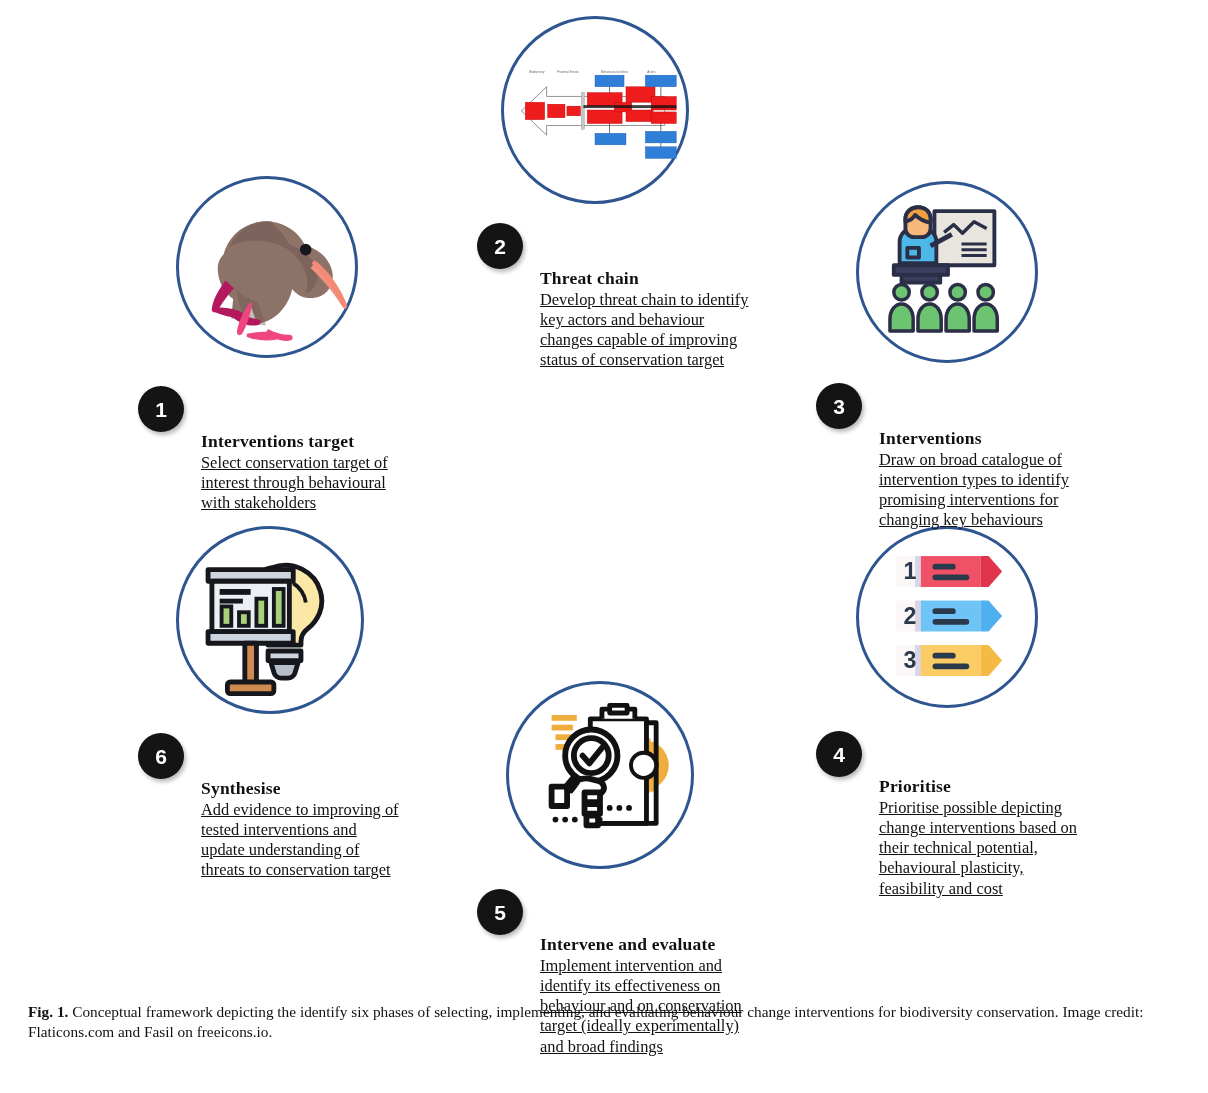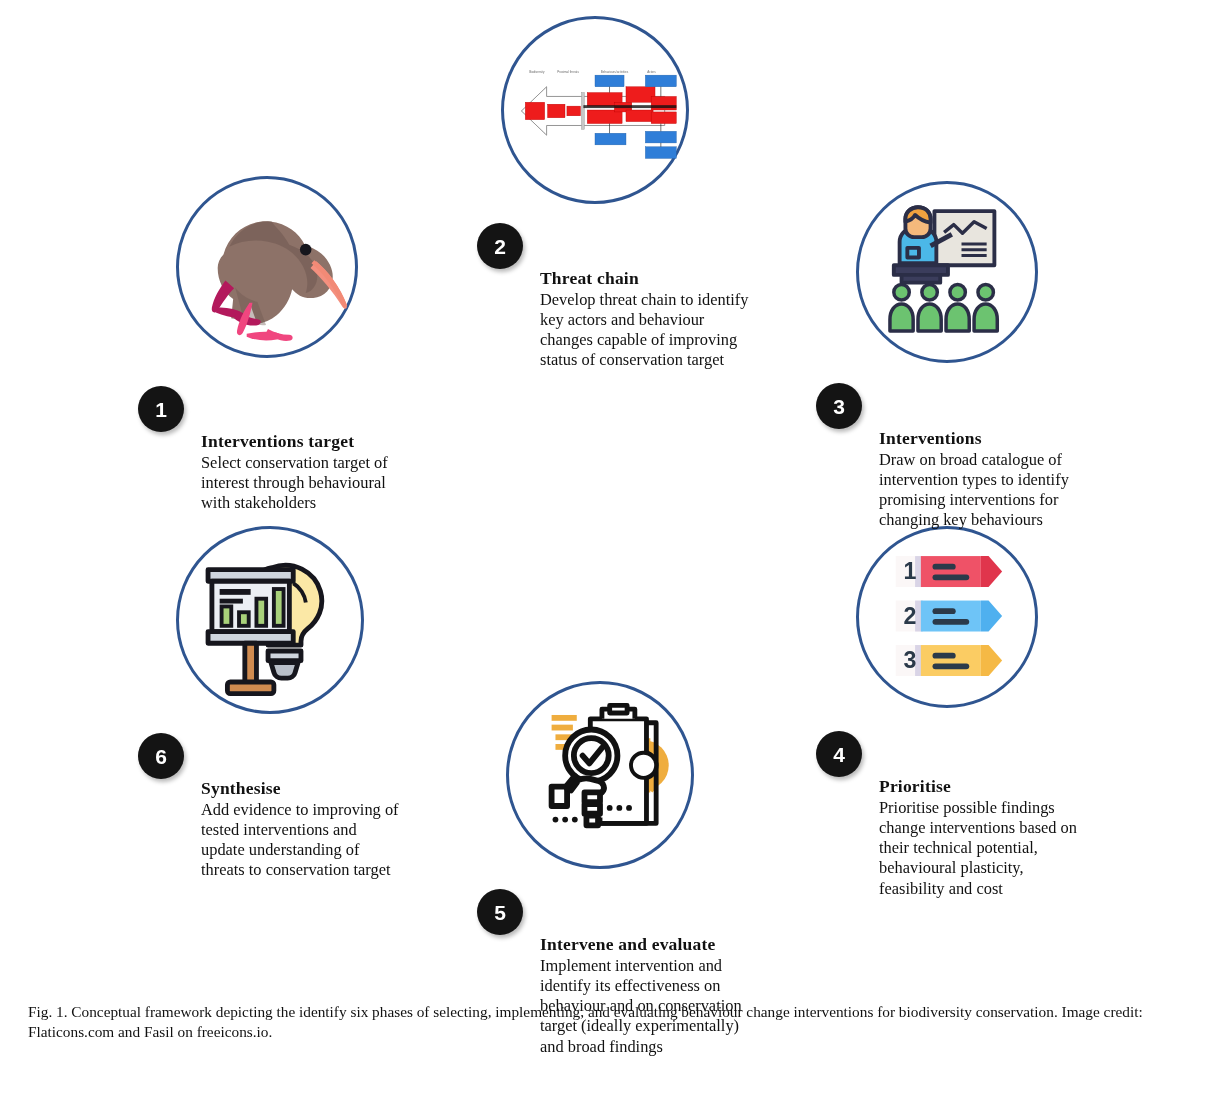--- a/index.html
+++ b/index.html
@@ -15,26 +15,26 @@
   .step{position:absolute;display:flex;align-items:flex-start;}
   .badge{width:46px;height:46px;border-radius:50%;background:#141414;
          color:#fff;flex:0 0 46px;display:flex;align-items:center;
          justify-content:center;font-family:"Liberation Sans","DejaVu Sans",sans-serif;
          font-size:21px;font-weight:700;line-height:1;
          box-shadow:2px 3px 4px rgba(0,0,0,.28);margin-top:2px;}
   .txt{margin-left:17px;margin-top:47px;}
   .ttl{font-weight:700;font-size:17.5px;line-height:1.18;margin:0 0 1px 0;
        letter-spacing:.2px;}
   .body{font-size:16.4px;line-height:1.235;margin:0;}
-  .body span{display:block;white-space:nowrap;}
+  .body span{display:block;white-space:nowrap;text-decoration:underline;}
 
   
   .caption{position:absolute;left:28px;top:1002px;width:1160px;
            font-size:15.3px;line-height:1.33;}
-  .caption b{font-weight:400;}
+  .caption b{font-weight:700;}
 </style>
 </head>
 <body>
 
 <div class="circle" style="left:176px;top:176px;width:182px;height:182px;">
   <svg viewBox="0 0 182 182">
     <path d="M46 78c6-22 26-36 48-34 18 2 30 12 36 24 6 2 12 5 17 9 8 7 12 16 12 24 0 12-9 21-20 22-10 1-17-3-22-9-2 10-8 20-16 27-6 5-13 8-20 9l-8-22-5 18-14-2 2-20c-10-7-16-19-16-32 0-5 2-10 6-14z" fill="#8d7268"></path>
     <path d="M96 44c-18-2-36 9-44 26 12-6 26-8 40-5 16 3 29 12 36 25 5 9 6 19 3 28 7-2 12-9 12-17 0-9-4-17-12-24-5-4-11-7-17-9-6-12-18-22-18-24z" fill="#6f5850" opacity=".55"></path>
     <path d="M58 112c6 8 14 13 23 15l9 24c-9 1-18-2-24-9l-8-30z" fill="#6f5850" opacity=".4"></path>
     <circle cx="131" cy="73" r="6" fill="#16161d"></circle>
@@ -251,21 +251,21 @@
       <span>changing key behaviours</span>
     </p>
   </div>
 </div>
 
 <div class="step" style="left:816px;top:729px;width:330px;">
   <div class="badge">4</div>
   <div class="txt">
     <p class="ttl">Prioritise</p>
     <p class="body">
-      <span>Prioritise possible findings</span>
+      <span>Prioritise possible depicting</span>
       <span>change  interventions based on</span>
       <span>their technical  potential,</span>
       <span>behavioural  plasticity,</span>
       <span>feasibility and cost</span>
     </p>
   </div>
 </div>
 
 <div class="step" style="left:477px;top:887px;width:330px;">
   <div class="badge">5</div>

